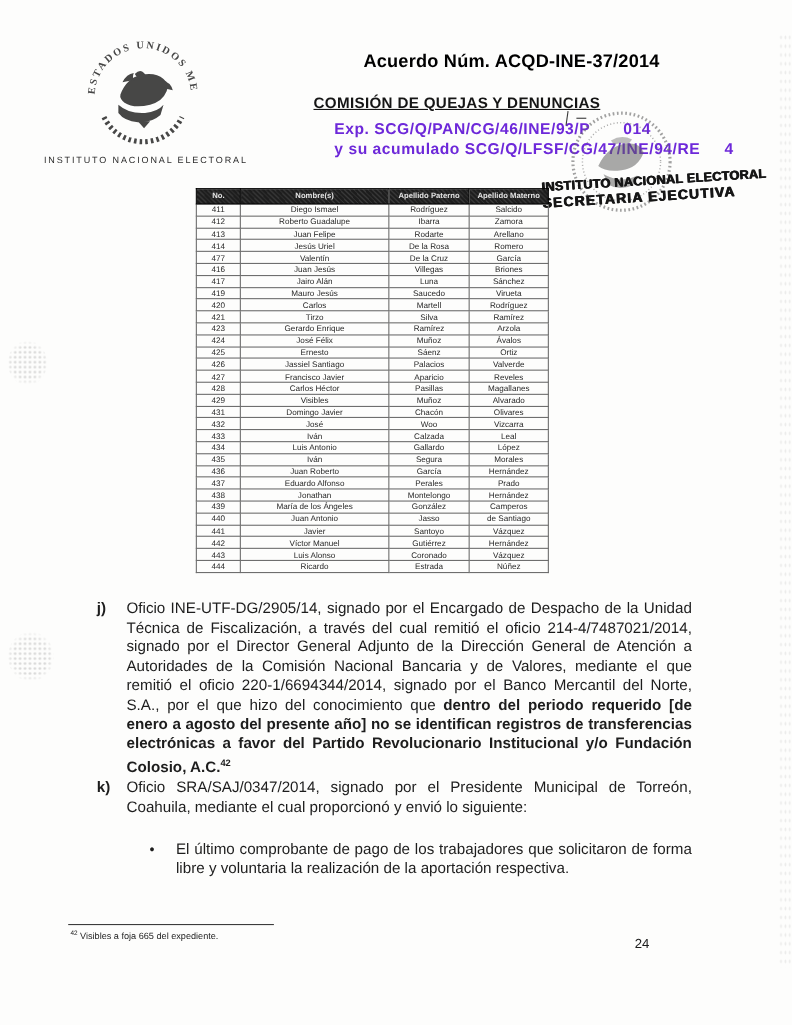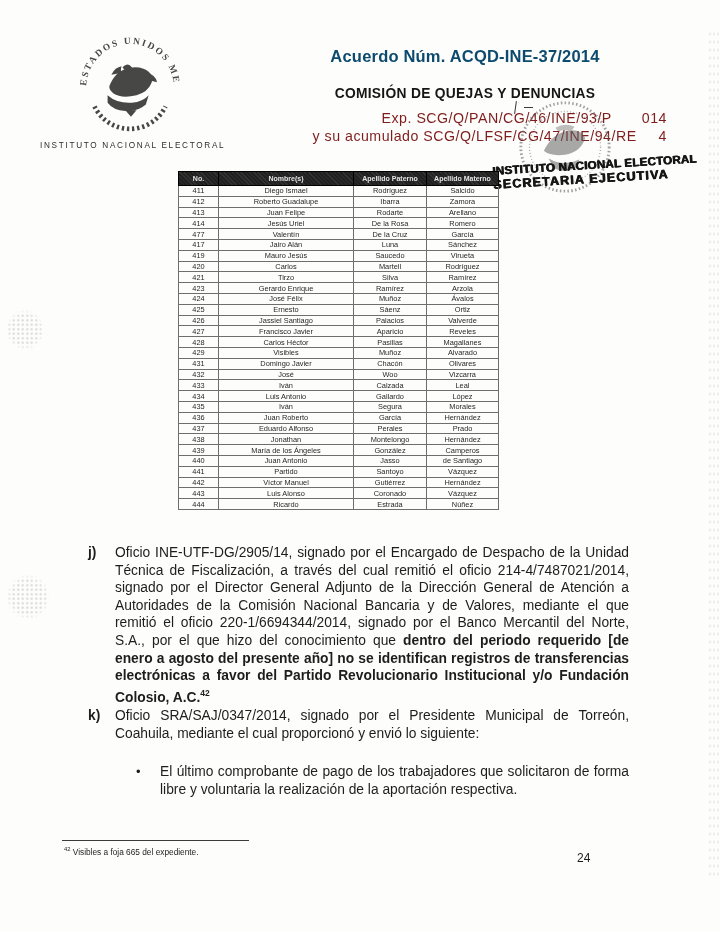--- a/index.html
+++ b/index.html
@@ -14,29 +14,29 @@
   .logo{position:absolute;left:50px;top:28px;width:160px;text-align:center;}
   .logo svg{opacity:.88;}
   .logo-caption{
     position:absolute;left:40px;top:141px;width:178px;
     font-size:8.2px;letter-spacing:1.7px;color:#2c2c2c;text-align:center;white-space:nowrap;
   }
 
   
   .hdr-acuerdo{
     position:absolute;left:285px;top:47px;width:360px;text-align:center;
-    font-size:16.5px;font-weight:bold;color:#0c4a6e;letter-spacing:.2px;white-space:nowrap;
+    font-size:16.5px;font-weight:bold;color:#000000;letter-spacing:.2px;white-space:nowrap;
   }
   .hdr-comision{
-    position:absolute;left:285px;top:86px;width:360px;text-align:center;
-    font-size:13.8px;font-weight:bold;color:#151515;letter-spacing:.3px;white-space:nowrap;
+    position:absolute;left:285px;top:86px;width:360px;
+    font-size:13.8px;font-weight:bold;color:#151515;letter-spacing:.3px;white-space:nowrap;text-decoration:underline;
   }
   .exp-block{
-    position:absolute;top:110px;right:53px;text-align:right;
-    font-size:14.2px;font-weight:normal;line-height:17.5px;color:#7f1d1d;
+    position:absolute;top:110px;right:53px;text-align:left;
+    font-size:14.2px;font-weight:bold;line-height:17.5px;color:#6d28d9;
     letter-spacing:.5px;white-space:nowrap;
   }
   .stamp-gap1{display:inline-block;width:30px;}
   .stamp-gap2{display:inline-block;width:22px;}
 
   
   .pen-mark{position:absolute;left:513px;top:101px;width:24px;height:16px;}
   .pen-mark .stroke{position:absolute;left:2px;top:0;width:0;height:13px;border-left:1.6px solid #3a3a3a;transform:rotate(8deg);}
   .pen-mark .dash{position:absolute;left:11px;top:6px;width:9px;height:0;border-top:1.5px solid #3a3a3a;}
 
@@ -203,20 +203,26 @@
           <td>De la Rosa</td>
           <td>Romero</td>
         </tr>
         <tr>
           <td>477</td>
           <td>Valentín</td>
           <td>De la Cruz</td>
           <td>García</td>
         </tr>
         <tr>
+          <td>416</td>
+          <td>Juan Jesús</td>
+          <td>Villegas</td>
+          <td>Briones</td>
+        </tr>
+        <tr>
           <td>417</td>
           <td>Jairo Alán</td>
           <td>Luna</td>
           <td>Sánchez</td>
         </tr>
         <tr>
           <td>419</td>
           <td>Mauro Jesús</td>
           <td>Saucedo</td>
           <td>Virueta</td>
@@ -330,21 +336,21 @@
           <td>Camperos</td>
         </tr>
         <tr>
           <td>440</td>
           <td>Juan Antonio</td>
           <td>Jasso</td>
           <td>de Santiago</td>
         </tr>
         <tr>
           <td>441</td>
-          <td>Partido</td>
+          <td>Javier</td>
           <td>Santoyo</td>
           <td>Vázquez</td>
         </tr>
         <tr>
           <td>442</td>
           <td>Víctor Manuel</td>
           <td>Gutiérrez</td>
           <td>Hernández</td>
         </tr>
         <tr>

